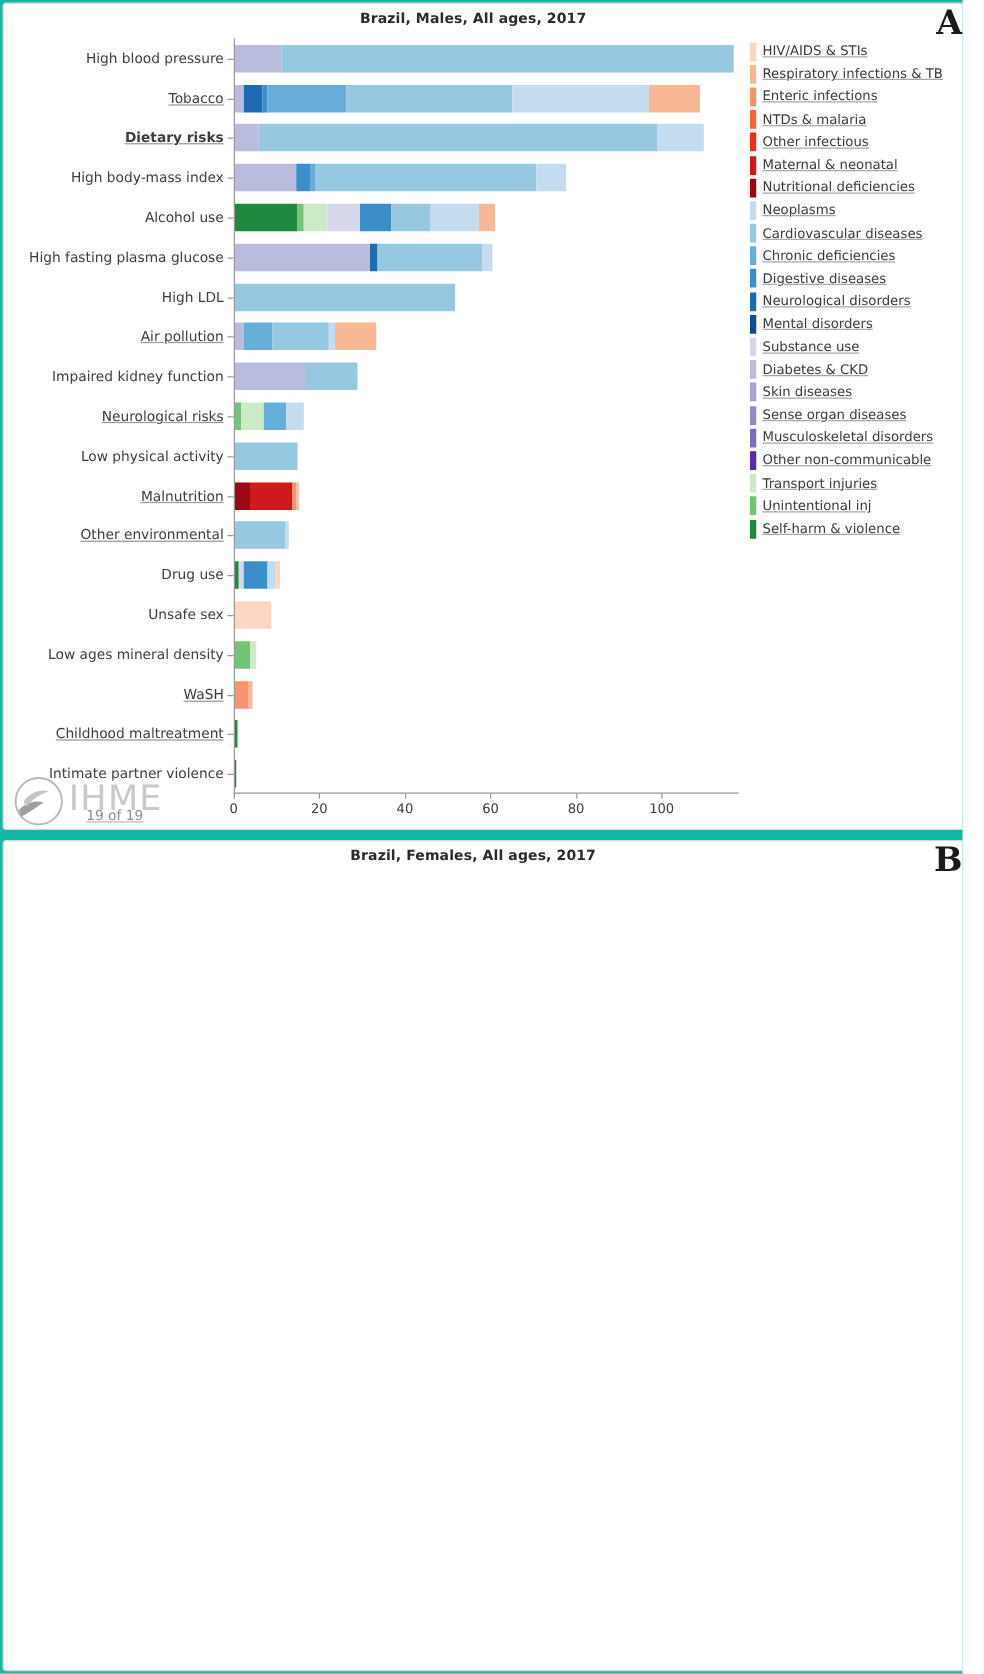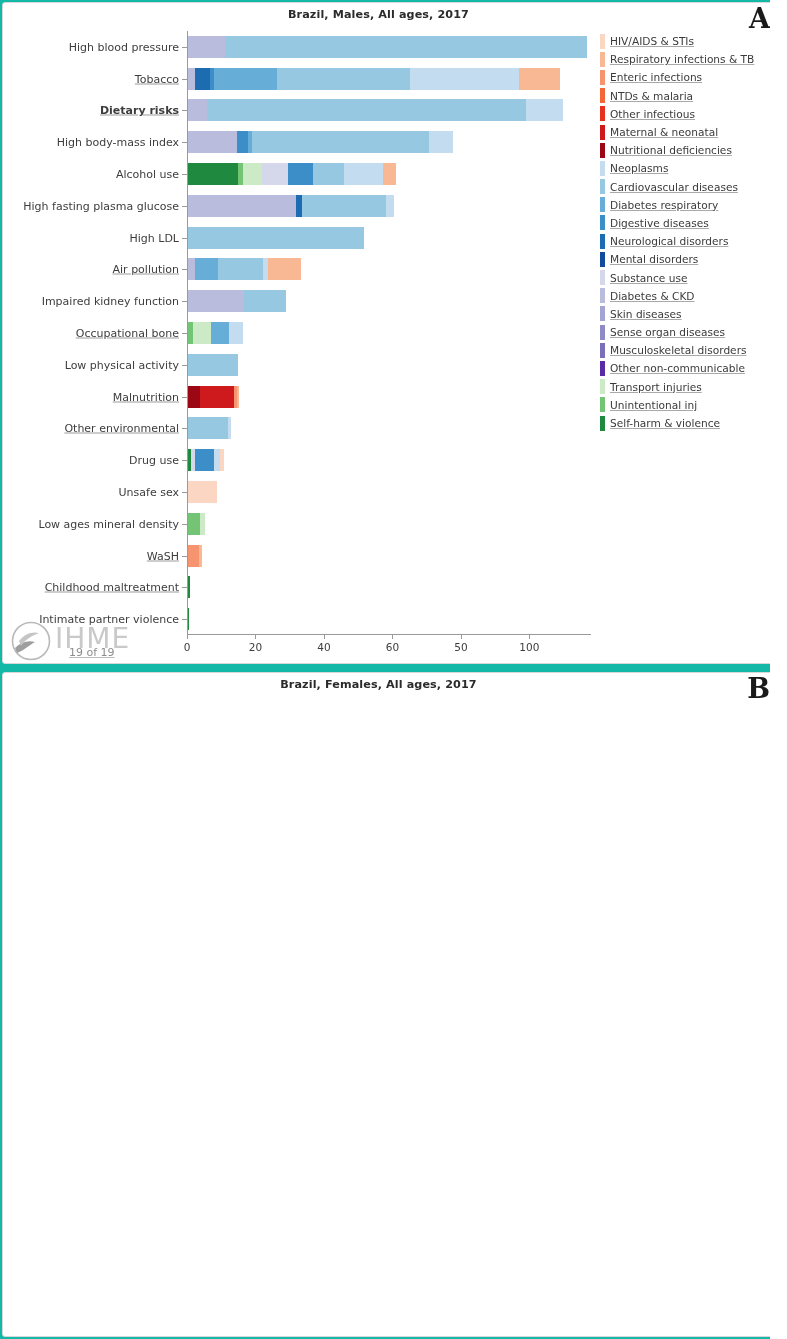--- a/index.html
+++ b/index.html
@@ -274,21 +274,21 @@
         </div>
         <div class="ytick" style="top: 270.211px;"></div>
         <div class="ylabel" style="top: 270.211px; right: 412px;">Impaired kidney function</div>
         <div class="rowwrap" style="top: 259.211px;">
           <div class="bar" title="Impaired kidney function: 28.6" style="width: 97.9186px;">
             <div class="seg" title="Diabetes &amp; CKD: 16.4" style="background: rgb(185, 188, 221); flex: 0 0 57.3427%;"></div>
             <div class="seg" title="Cardiovascular diseases: 12.2" style="background: rgb(150, 200, 226); flex: 0 0 42.6573%;"></div>
           </div>
         </div>
         <div class="ytick" style="top: 302px;"></div>
-        <div class="ylabel link" style="top: 302px; right: 412px;">Occupational bone</div>
+        <div class="ylabel link" style="top: 302px; right: 412px;">Neurological risks</div>
         <div class="rowwrap" style="top: 291px;">
           <div class="bar" title="Occupational risks: 16" style="width: 54.7797px;">
             <div class="seg" title="Unintentional inj: 1.6" style="background: rgb(116, 196, 118); flex: 0 0 10%;"></div>
             <div class="seg" title="Transport injuries: 5.2" style="background: rgb(205, 234, 198); flex: 0 0 32.5%;"></div>
             <div class="seg" title="Chronic respiratory: 5.2" style="background: rgb(102, 174, 216); flex: 0 0 32.5%;"></div>
             <div class="seg" title="Neoplasms: 4" style="background: rgb(195, 220, 239); flex: 0 0 25%;"></div>
           </div>
         </div>
         <div class="ytick" style="top: 333.789px;"></div>
         <div class="ylabel" style="top: 333.789px; right: 412px;">Low physical activity</div>
@@ -365,21 +365,21 @@
         </div>
         <div class="xtick" style="left: 0px;"></div>
         <div class="xticklabel" style="left: 0px;">0</div>
         <div class="xtick" style="left: 68.4746px;"></div>
         <div class="xticklabel" style="left: 68.4746px;">20</div>
         <div class="xtick" style="left: 136.949px;"></div>
         <div class="xticklabel" style="left: 136.949px;">40</div>
         <div class="xtick" style="left: 205.424px;"></div>
         <div class="xticklabel" style="left: 205.424px;">60</div>
         <div class="xtick" style="left: 273.898px;"></div>
-        <div class="xticklabel" style="left: 273.898px;">50</div>
+        <div class="xticklabel" style="left: 273.898px;">80</div>
         <div class="xtick" style="left: 342.373px;"></div>
         <div class="xticklabel" style="left: 342.373px;">100</div>
       </div>
     <div class="legend" id="legendA">
         <div class="legend-item">
           <span class="legend-swatch" style="background: rgb(251, 215, 195);"></span>
           <span class="legend-label">HIV/AIDS &amp; STIs</span>
         </div>
         <div class="legend-item">
           <span class="legend-swatch" style="background: rgb(249, 184, 148);"></span>
@@ -408,21 +408,21 @@
         <div class="legend-item">
           <span class="legend-swatch" style="background: rgb(195, 220, 239);"></span>
           <span class="legend-label">Neoplasms</span>
         </div>
         <div class="legend-item">
           <span class="legend-swatch" style="background: rgb(150, 200, 226);"></span>
           <span class="legend-label">Cardiovascular diseases</span>
         </div>
         <div class="legend-item">
           <span class="legend-swatch" style="background: rgb(102, 174, 216);"></span>
-          <span class="legend-label">Diabetes respiratory</span>
+          <span class="legend-label">Chronic deficiencies</span>
         </div>
         <div class="legend-item">
           <span class="legend-swatch" style="background: rgb(59, 142, 200);"></span>
           <span class="legend-label">Digestive diseases</span>
         </div>
         <div class="legend-item">
           <span class="legend-swatch" style="background: rgb(29, 108, 178);"></span>
           <span class="legend-label">Neurological disorders</span>
         </div>
         <div class="legend-item">

